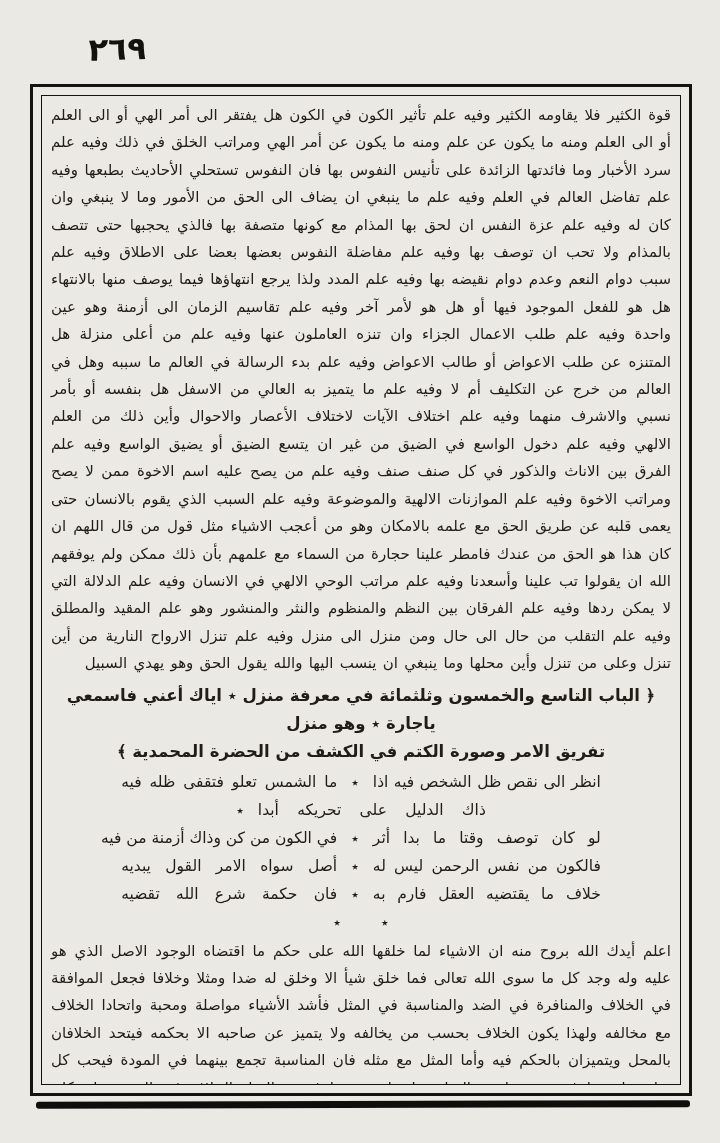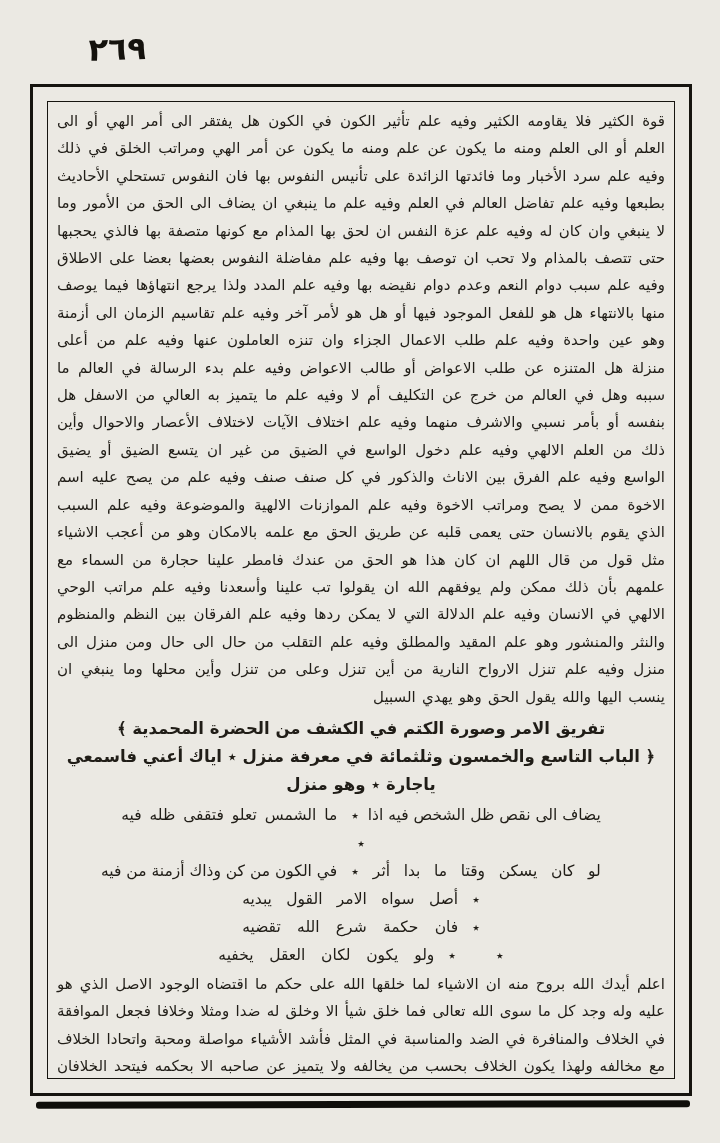--- a/index.html
+++ b/index.html
@@ -10,21 +10,21 @@
     color:#201d17;
   }
   .page-number{
     position:absolute;top:30px;left:88px;
     font-size:32px;font-weight:bold;letter-spacing:3px;
     transform:skewX(-6deg) rotate(-2deg);
     color:#14120d;
   }
   .frame{
     position:absolute;left:30px;top:84px;width:662px;height:1012px;
-    border:3px solid #16140f;box-sizing:border-box;padding:14px;
+    border:3px solid #16140f;box-sizing:border-box;padding:8px;
     background:#ebe9e3;
   }
   .frame-inner{
     width:100%;height:100%;box-sizing:border-box;
     border:1px solid #16140f;
     padding:6px 9px 0 9px;
     overflow:hidden;
   }
   .prose{
     direction:rtl;unicode-bidi:embed;
@@ -61,50 +61,52 @@
 <div>
 
   <div class="page-number">٢٦٩</div>
 
   <div class="frame">
     <div class="frame-inner">
 
       <p class="prose">قوة الكثير فلا يقاومه الكثير وفيه علم تأثير الكون في الكون هل يفتقر الى أمر الهي أو الى العلم أو الى العلم ومنه ما يكون عن علم ومنه ما يكون عن أمر الهي ومراتب الخلق في ذلك وفيه علم سرد الأخبار وما فائدتها الزائدة على تأنيس النفوس بها فان النفوس تستحلي الأحاديث بطبعها وفيه علم تفاضل العالم في العلم وفيه علم ما ينبغي ان يضاف الى الحق من الأمور وما لا ينبغي وان كان له وفيه علم عزة النفس ان لحق بها المذام مع كونها متصفة بها فالذي يحجبها حتى تتصف بالمذام ولا تحب ان توصف بها وفيه علم مفاضلة النفوس بعضها بعضا على الاطلاق وفيه علم سبب دوام النعم وعدم دوام نقيضه بها وفيه علم المدد ولذا يرجع انتهاؤها فيما يوصف منها بالانتهاء هل هو للفعل الموجود فيها أو هل هو لأمر آخر وفيه علم تقاسيم الزمان الى أزمنة وهو عين واحدة وفيه علم طلب الاعمال الجزاء وان تنزه العاملون عنها وفيه علم من أعلى منزلة هل المتنزه عن طلب الاعواض أو طالب الاعواض وفيه علم بدء الرسالة في العالم ما سببه وهل في العالم من خرج عن التكليف أم لا وفيه علم ما يتميز به العالي من الاسفل هل بنفسه أو بأمر نسبي والاشرف منهما وفيه علم اختلاف الآيات لاختلاف الأعصار والاحوال وأين ذلك من العلم الالهي وفيه علم دخول الواسع في الضيق من غير ان يتسع الضيق أو يضيق الواسع وفيه علم الفرق بين الاناث والذكور في كل صنف صنف وفيه علم من يصح عليه اسم الاخوة ممن لا يصح ومراتب الاخوة وفيه علم الموازنات الالهية والموضوعة وفيه علم السبب الذي يقوم بالانسان حتى يعمى قلبه عن طريق الحق مع علمه بالامكان وهو من أعجب الاشياء مثل قول من قال اللهم ان كان هذا هو الحق من عندك فامطر علينا حجارة من السماء مع علمهم بأن ذلك ممكن ولم يوفقهم الله ان يقولوا تب علينا وأسعدنا وفيه علم مراتب الوحي الالهي في الانسان وفيه علم الدلالة التي لا يمكن ردها وفيه علم الفرقان بين النظم والمنظوم والنثر والمنشور وهو علم المقيد والمطلق وفيه علم التقلب من حال الى حال ومن منزل الى منزل وفيه علم تنزل الارواح النارية من أين تنزل وعلى من تنزل وأين محلها وما ينبغي ان ينسب اليها والله يقول الحق وهو يهدي السبيل</p>
 
       <div class="heading">
+        <div>﴿ الباب التاسع والخمسون وثلثمائة في معرفة منزل ٭ اياك أعني فاسمعي ياجارة ٭ وهو منزل</div>
         <div>تفريق الامر وصورة الكتم في الكشف من الحضرة المحمدية ﴾</div>
-        <div>﴿ الباب التاسع والخمسون وثلثمائة في معرفة منزل ٭ اياك أعني فاسمعي ياجارة ٭ وهو منزل</div>
       </div>
 
       <div class="poem">
         <div class="verse">
-          <span class="hemi hemi-r">يضاف الى نقص ظل الشخص فيه اذا</span>
+          <span class="hemi hemi-r">انظر الى نقص ظل الشخص فيه اذا</span>
           <span class="sep">٭</span>
           <span class="hemi hemi-l">ما الشمس تعلو فتقفى ظله فيه</span>
         </div>
         <div class="verse">
+          <span class="hemi hemi-r">ذاك الدليل على تحريكه أبدا</span>
           <span class="sep">٭</span>
         </div>
         <div class="verse">
-          <span class="hemi hemi-r">لو كان يسكن وقتا ما بدا أثر</span>
+          <span class="hemi hemi-r">لو كان توصف وقتا ما بدا أثر</span>
           <span class="sep">٭</span>
           <span class="hemi hemi-l">في الكون من كن وذاك أزمنة من فيه</span>
         </div>
         <div class="verse">
+          <span class="hemi hemi-r">فالكون من نفس الرحمن ليس له</span>
           <span class="sep">٭</span>
           <span class="hemi hemi-l">أصل سواه الامر القول يبديه</span>
         </div>
         <div class="verse">
+          <span class="hemi hemi-r">خلاف ما يقتضيه العقل فارم به</span>
           <span class="sep">٭</span>
           <span class="hemi hemi-l">فان حكمة شرع الله تقضيه</span>
         </div>
         <div class="verse">
           <span class="lead-star">٭</span>
           <span class="sep">٭</span>
-          <span class="hemi hemi-l">ولو يكون لكان العقل يخفيه</span>
         </div>
       </div>
 
       <p class="prose">اعلم أيدك الله بروح منه ان الاشياء لما خلقها الله على حكم ما اقتضاه الوجود الاصل الذي هو عليه وله وجد كل ما سوى الله تعالى فما خلق شيأ الا وخلق له ضدا ومثلا وخلافا فجعل الموافقة في الخلاف والمنافرة في الضد والمناسبة في المثل فأشد الأشياء مواصلة ومحبة واتحادا الخلاف مع مخالفه ولهذا يكون الخلاف بحسب من يخالفه ولا يتميز عن صاحبه الا بحكمه فيتحد الخلافان بالمحل ويتميزان بالحكم فيه وأما المثل مع مثله فان المناسبة تجمع بينهما في المودة فيحب كل مثل مثله بما فيه من مناسبة المثلية وان لم يجتمعا فيشبه المثل الخلاف في المحبة وان كان بينهما فرقان بالحقائق فيهما ويشبه الضد في انهما لا يجتمعان أبدا فهما كغائب أحب غائبا وهام فيه عشقا وحكمت الموانع بأن لا يجتمعا وأما الضد مع ضده فالمنافرة بينهما ذاتية وليس بينهما المودة التي بين الخلافين فكل واحد من الضدين يريد ذهاب عين ضده من الوجود بخلاف الخلافين فالمودة التي بينهما تمنع كل واحد منهما ان يريد ذهاب عين خلافه من الوجود لكن يريد ويشتهي أن لو يمكن الاتحاد به حتى لا تقع المشاهدة الا على واحد بعينه ويغيب فيه الآخر ايثارا من كل خلاف على نفسه خلافه لكنهما لا يجتمعان أبدا لذاتهما مثال المثلين بياضان ومثال الضدين بياض وسواد ومثال الخلافين لون ورائحة أو طعم</p>
 
     </div>
   </div>
 
   <div class="shadow-bar"></div>
 

